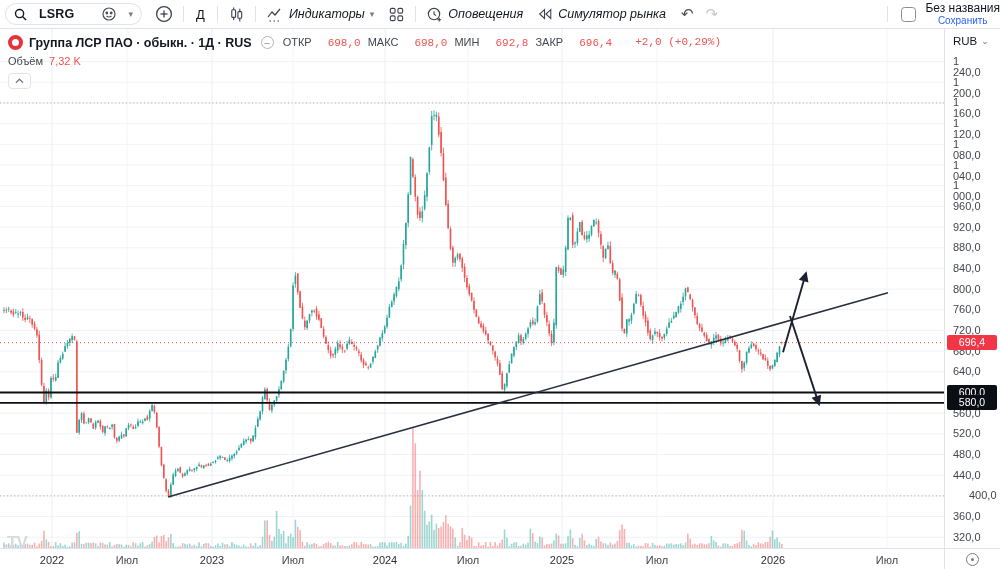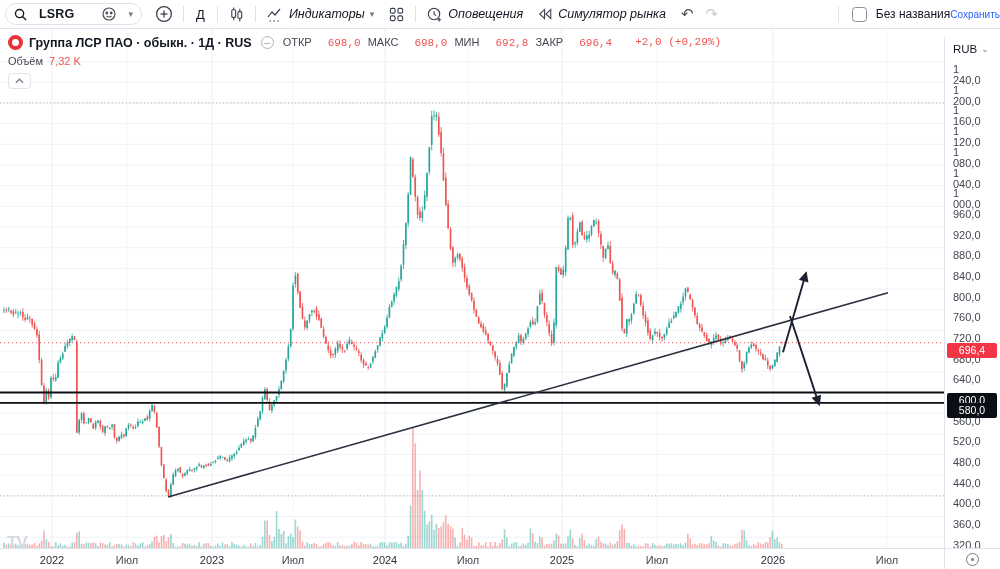--- a/index.html
+++ b/index.html
@@ -18,21 +18,21 @@
   .search-pill { display:flex; align-items:center; gap:12px; height:22px;
     border:1px solid #e0e3eb; border-radius:11px; padding:0 8px; margin-right:6px; }
   .search-pill .sym { font-weight:700; font-size:12.5px; letter-spacing:.2px; }
   .icon { display:inline-flex; align-items:center; justify-content:center; color:#3c4150; }
   .chev { font-size:9px; color:#787b86; }
   .interval { font-size:13px; font-weight:500; padding:0 9px; }
   .undo { font-size:15px; color:#4a4e59; padding:0 8px;}
   .redo { font-size:15px; color:#c6c9d1; padding:0 4px;}
   .tb-right { margin-left:auto; display:flex; align-items:center; height:29px; }
   .savebox { width:15px; height:15px; border:1.4px solid #8a8e99; border-radius:3.5px; margin:0 9px 0 10px; }
-  .savecol { display:flex; flex-direction:row; align-items:center; line-height:1; padding-right:0px;}
+  .savecol { display:flex; flex-direction:column; align-items:center; line-height:1; padding-right:0px;}
   .layout-name { font-size:12px; color:#131722; }
   .save-link { font-size:10px; color:#2962ff; margin-top:2px; cursor:pointer;}
 
   
   .chart-wrap { position:absolute; left:0; top:29px; width:1000px; height:540px; }
   svg.canvas { position:absolute; left:0; top:0; }
 
   
   .legend { position:absolute; left:8px; top:6px; font-size:11px; z-index:5; }
   .lg-row1 { display:flex; align-items:center; gap:6px; }
@@ -43,21 +43,21 @@
   .ohlc { display:flex; gap:7px; font-size:11px; }
   .ohlc .lbl { color:#434651; }
   .ohlc .val { color:#ef5350; margin-left:16px;font-family:Liberation Mono, monospace; }
   .lg-row2 { margin-top:5px; color:#b7bac4; font-size:11px; display:flex; align-items:center; gap:6px;}
   .lg-row3 { margin-top:5px; font-size:11px; color:#434651; }
   .lg-row3 .vol-val { color:#ef5350; margin-left:6px;margin-top:36px; }
   .collapse-btn { margin-top:6px; width:23px; height:16px; border:1px solid #e0e3eb; border-radius:4px;
     display:flex; align-items:center; justify-content:center; color:#787b86; background:#fff; cursor:pointer;}
 
   
-  .price-axis { position:absolute; left:944px; top:8px; width:40px; height:519px;
+  .price-axis { position:absolute; left:944px; top:0; width:40px; height:519px;
     border-left:1px solid #e0e3eb; background:#fff; font-size:11px; color:#434651; }
   .rub-head { position:absolute; left:8px; top:6px; font-size:11.5px; color:#131722; display:flex; gap:4px; align-items:center; cursor:pointer;}
   .ptick { position:absolute; left:8px; height:11px; line-height:11px; }
   .badge { position:absolute; left:2px; width:50px; height:15px; border-radius:2px;
     color:#fff; font-size:10.5px; line-height:15px; text-align:center; }
   .badge.red { background:#f23645; }
   .badge.black { background:#0c0e15; }
 
   
   .time-axis { position:absolute; left:0; top:519px; width:1000px; height:21px;
@@ -1281,21 +1281,21 @@
         <div class="ptick" style="top: 254.58px;">800,0</div>
         <div class="ptick" style="top: 275.26px;">760,0</div>
         <div class="ptick" style="top: 295.94px;">720,0</div>
         <div class="ptick" style="top: 316.62px;">680,0</div>
         <div class="ptick" style="top: 337.3px;">640,0</div>
         <div class="ptick" style="top: 357.98px;">600,0</div>
         <div class="ptick" style="top: 378.66px;">560,0</div>
         <div class="ptick" style="top: 399.34px;">520,0</div>
         <div class="ptick" style="top: 420.02px;">480,0</div>
         <div class="ptick" style="top: 440.7px;">440,0</div>
-        <div class="ptick" style="top: 461.38px;">400,0</div>
+        <div class="ptick" style="top: 461.38px; margin-left: 16px;">400,0</div>
         <div class="ptick" style="top: 482.06px;">360,0</div>
         <div class="ptick" style="top: 502.74px;">320,0</div>
         <div class="badge black" style="top: 355.98px;">600,0</div>
         <div class="badge black" style="top: 366.32px;">580,0</div>
         <div class="badge red" style="top: 306.141px;">696,4</div>
       </div>
 
     <div class="time-axis" id="time-axis">
       <span class="corner-sep"></span>
       <span class="target-ic"></span>

